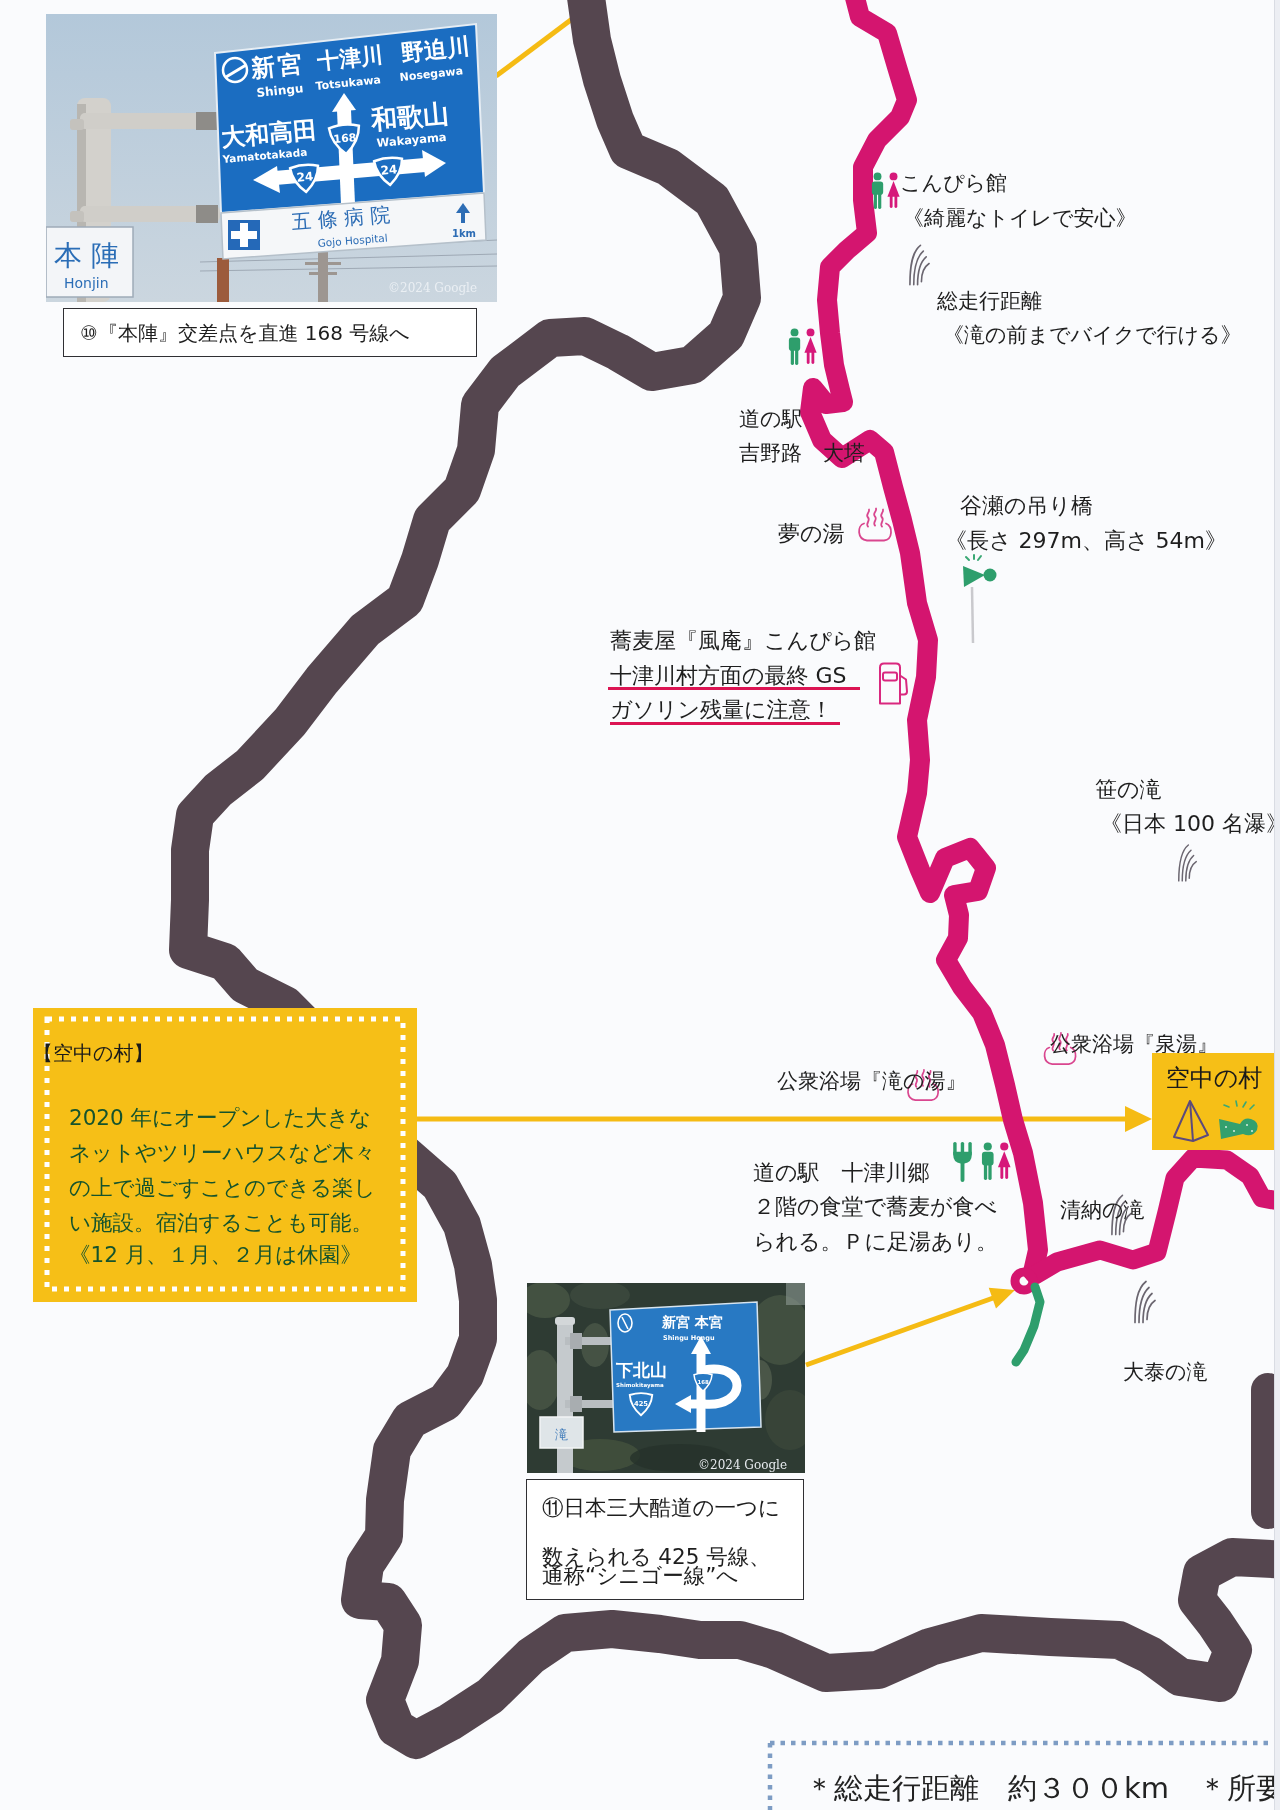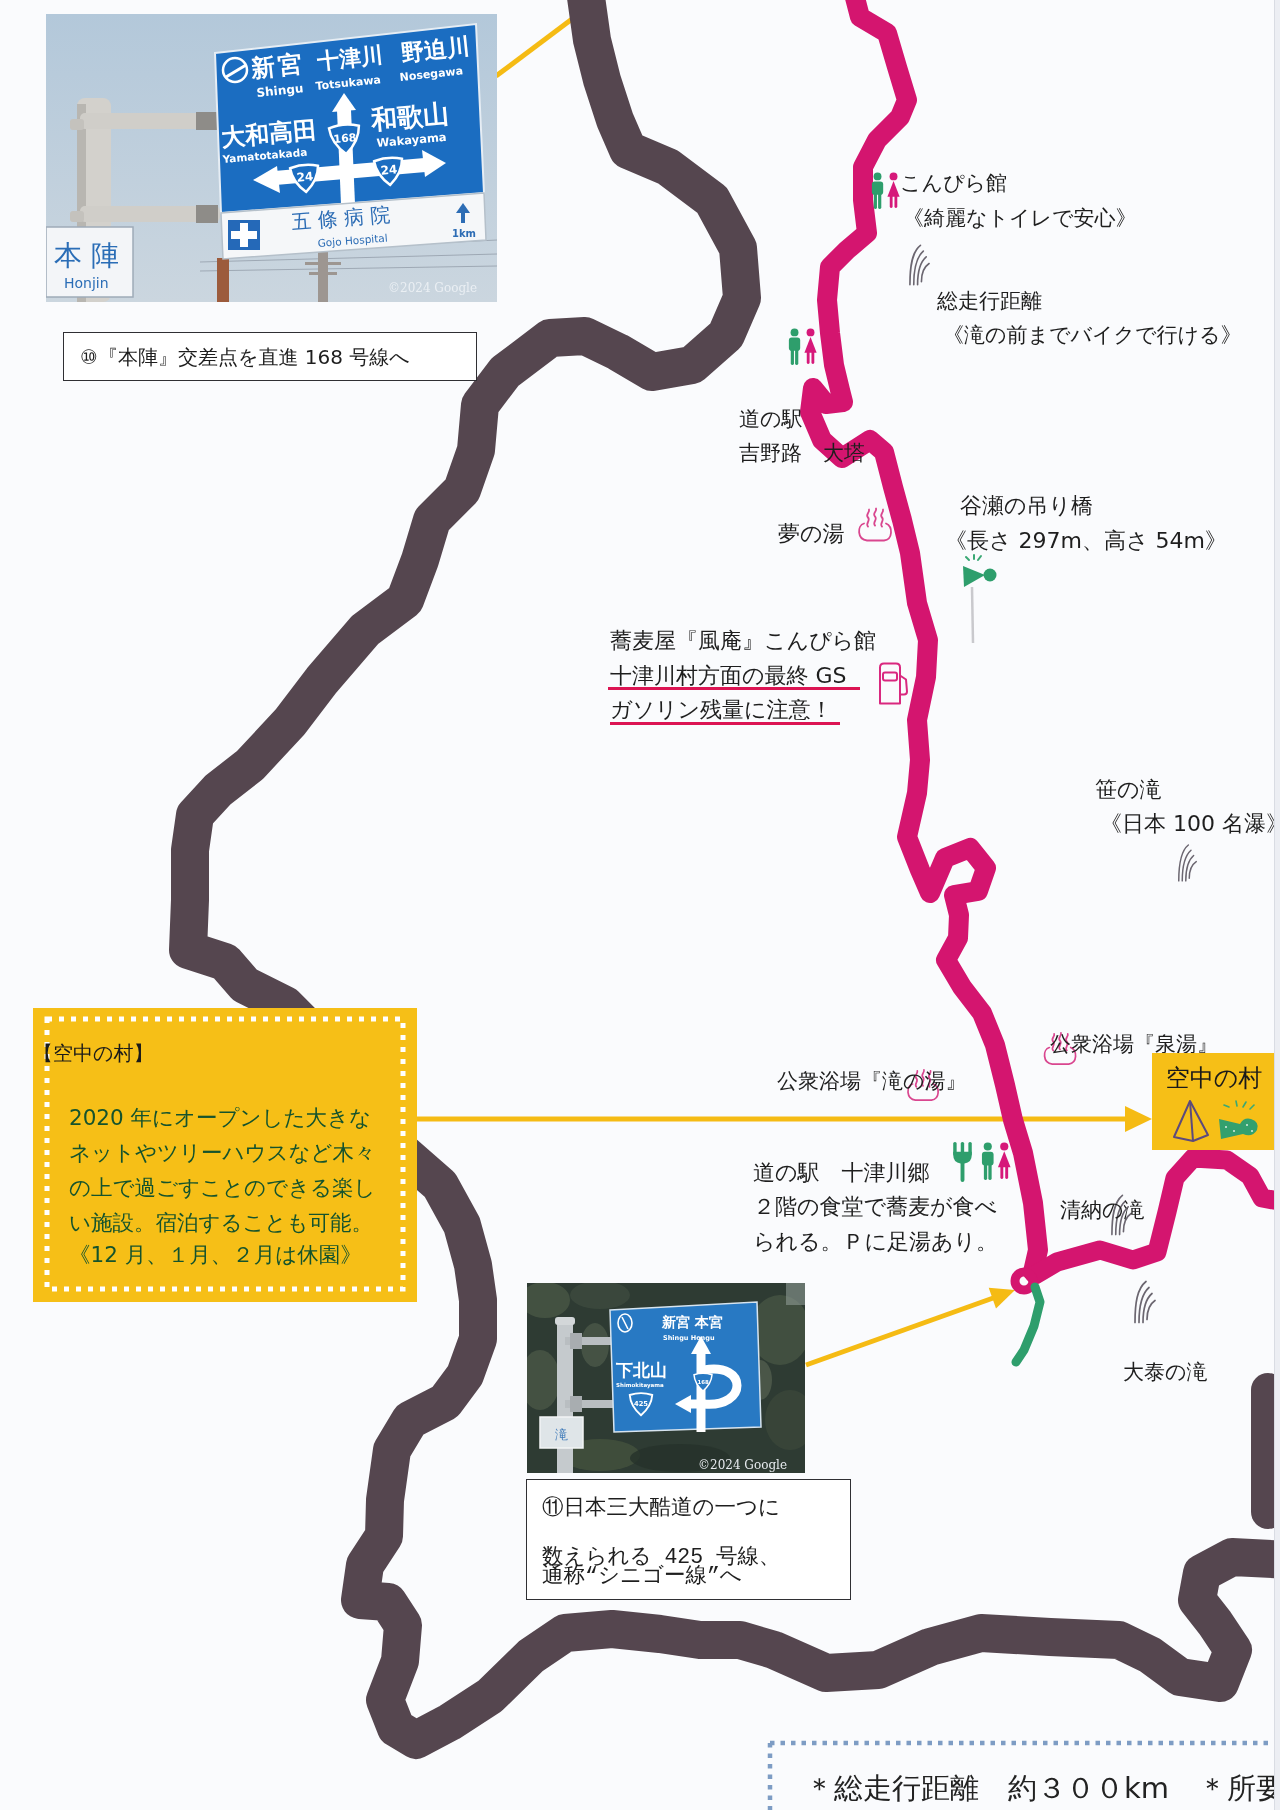--- a/index.html
+++ b/index.html
@@ -4,23 +4,23 @@
 <style>
   * { margin:0; padding:0; box-sizing:border-box; }
   html, body { width:1280px; height:1810px; }
   body { position:relative; overflow:hidden; background:#fafbfd; font-family:"DejaVu Sans", sans-serif; color:#1e1e1e; }
   .layer { position:absolute; left:0; top:0; }
   .photo { position:absolute; display:block; }
   .lbl { position:absolute; white-space:nowrap; font-size:22px; line-height:22px; color:#1e1e1e; font-family:"DejaVu Sans", sans-serif; }
   .lbl.s21 { font-size:21px; line-height:21px;margin-top:33px; }
   .uline { position:absolute; height:3px; background:#dc1453; }
   .caption-box { position:absolute; background:#ffffff; border:1.5px solid #2f2f33; }
-  .caption10 { left:63px; top:308px; width:414px; height:49px;margin-top:24px; }
+  .caption10 { left:63px; top:308px; width:414px; height:49px; }
   .caption10 .txt { position:absolute; left:16px; top:14px; font-size:20px; line-height:20px; white-space:nowrap; }
-  .caption11 { left:526px; top:1479px; width:325px; height:121px;font-family:Liberation Mono, monospace; }
+  .caption11 { left:526px; top:1479px; width:278px; height:121px; }
   .caption11 .txt { position:absolute; left:15px; font-size:21.5px; line-height:22px; white-space:nowrap; }
   .info-box { position:absolute; left:33px; top:1008px; width:384px; height:294px; background:#f6bf17; }
   .info-box .border { position:absolute; left:0; top:0; }
   .info-box .title { position:absolute; left:0; width:384px; top:35px; text-align:left; font-size:20px; line-height:20px; color:#1a1a1a; }
   .info-box .line { position:absolute; left:36px; font-size:21.5px; line-height:22px; color:#14532d; white-space:nowrap; }
   .kuchu-marker { position:absolute; left:1152px; top:1053px; width:124px; height:97px; background:#f6bf17; }
   .kuchu-marker .label { position:absolute; left:0; top:13px; width:124px; text-align:center; font-size:24px; line-height:24px; color:#1a1a1a; white-space:nowrap; }
   .kuchu-marker svg { position:absolute; left:0; top:0; }
   .footer-box { position:absolute; left:767px; top:1740px; width:513px; height:70px; overflow:hidden; }
   .footer-box svg { position:absolute; left:0; top:0; }

